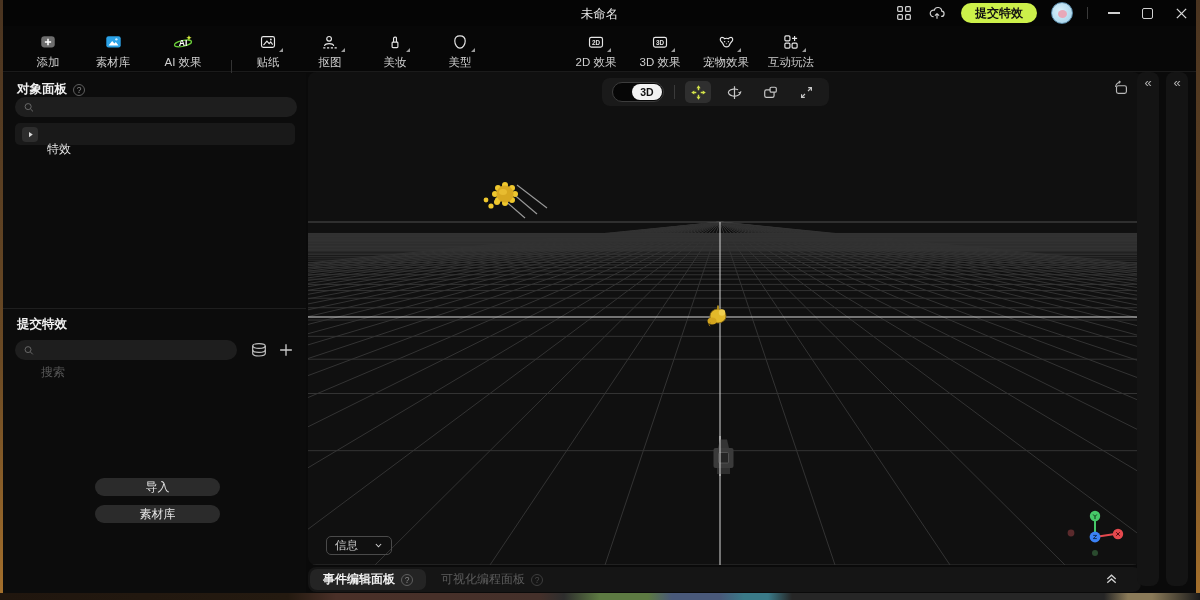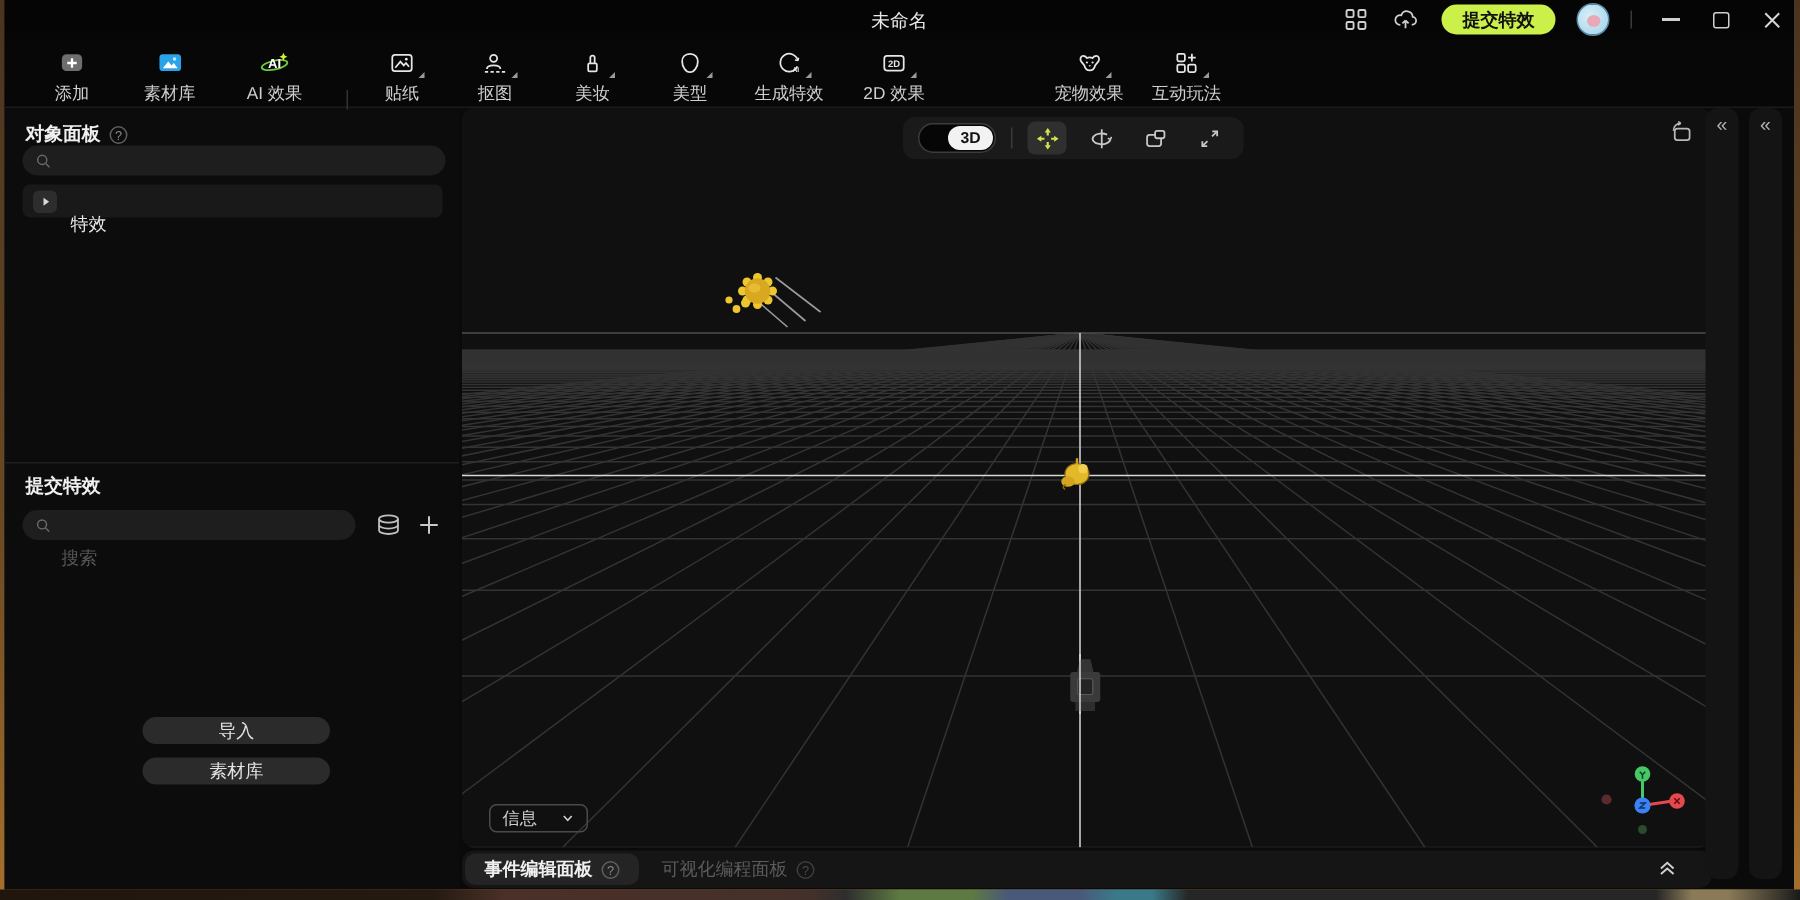--- a/index.html
+++ b/index.html
@@ -204,40 +204,39 @@
     </div>
     <div class="rb-item" style="left:425px">
       <div class="rb-icon">
           <svg width="20" height="18" viewBox="0 0 20 20">
         <path d="M10,3.2 C13.8,3.2 15.8,5.8 15.8,8.8 C15.8,12.6 13.2,16.8 10,16.8 C6.8,16.8 4.2,12.6 4.2,8.8 C4.2,5.8 6.2,3.2 10,3.2 Z" stroke="#e6e6e6" stroke-width="1.3" fill="none"></path>
           </svg>
         <span class="dd-corner"></span>
         </div>
       <div class="rb-label">美型</div>
     </div>
-    <div class="rb-item" style="left:485px;width:76px">
-      <div class="rb-icon">
-          <svg width="20" height="18" viewBox="0 0 20 20">
-        <path d="M16.2,12.5 A6.6,6.6 0 1 1 16.6,8.2" stroke="#e6e6e6" stroke-width="1.3" fill="none"></path>
-        <path d="M16.6,8.2 l-2.2,-0.4 M16.6,8.2 l0.5,-2.1" stroke="#e6e6e6" stroke-width="1.2" fill="none"></path>
-        <text x="12.5" y="16.5" font-size="5" font-weight="bold" fill="#e6e6e6">AI</text>
-          </svg>
-        <span class="dd-corner"></span>
-        </div>
-      <div class="rb-label">生成特效</div>
-    </div>
     <div class="rb-item" style="left:557px;width:72px">
       <div class="rb-icon">
           <svg width="20" height="18" viewBox="0 0 20 20">
         <rect x="2.8" y="4.8" width="14.4" height="10.8" rx="2" stroke="#e6e6e6" stroke-width="1.3" fill="none"></rect>
         <text x="10" y="13" text-anchor="middle" font-size="7" font-weight="bold" fill="#e6e6e6">2D</text>
           </svg>
         <span class="dd-corner"></span>
         </div>
       <div class="rb-label">2D 效果</div>
+    </div>
+    <div class="rb-item" style="left:621px;width:72px">
+      <div class="rb-icon">
+          <svg width="20" height="18" viewBox="0 0 20 20">
+        <rect x="2.8" y="4.8" width="14.4" height="10.8" rx="2" stroke="#e6e6e6" stroke-width="1.3" fill="none"></rect>
+        <text x="10" y="13" text-anchor="middle" font-size="7" font-weight="bold" fill="#e6e6e6">3D</text>
+          </svg>
+        <span class="dd-corner"></span>
+        </div>
+      <div class="rb-label">3D 效果</div>
     </div>
     <div class="rb-item" style="left:750px;width:76px">
       <div class="rb-icon">
           <svg width="20" height="18" viewBox="0 0 20 20">
         <g stroke="#e6e6e6" stroke-width="1.3" fill="none">
         <rect x="3.2" y="3.2" width="5.6" height="5.6" rx="1.2"></rect>
         <rect x="3.2" y="11.2" width="5.6" height="5.6" rx="1.2"></rect>
         <rect x="11.2" y="11.2" width="5.6" height="5.6" rx="1.2"></rect>
         <path d="M14,3.2 v5.6 M11.2,6 h5.6"></path>
             </g>

